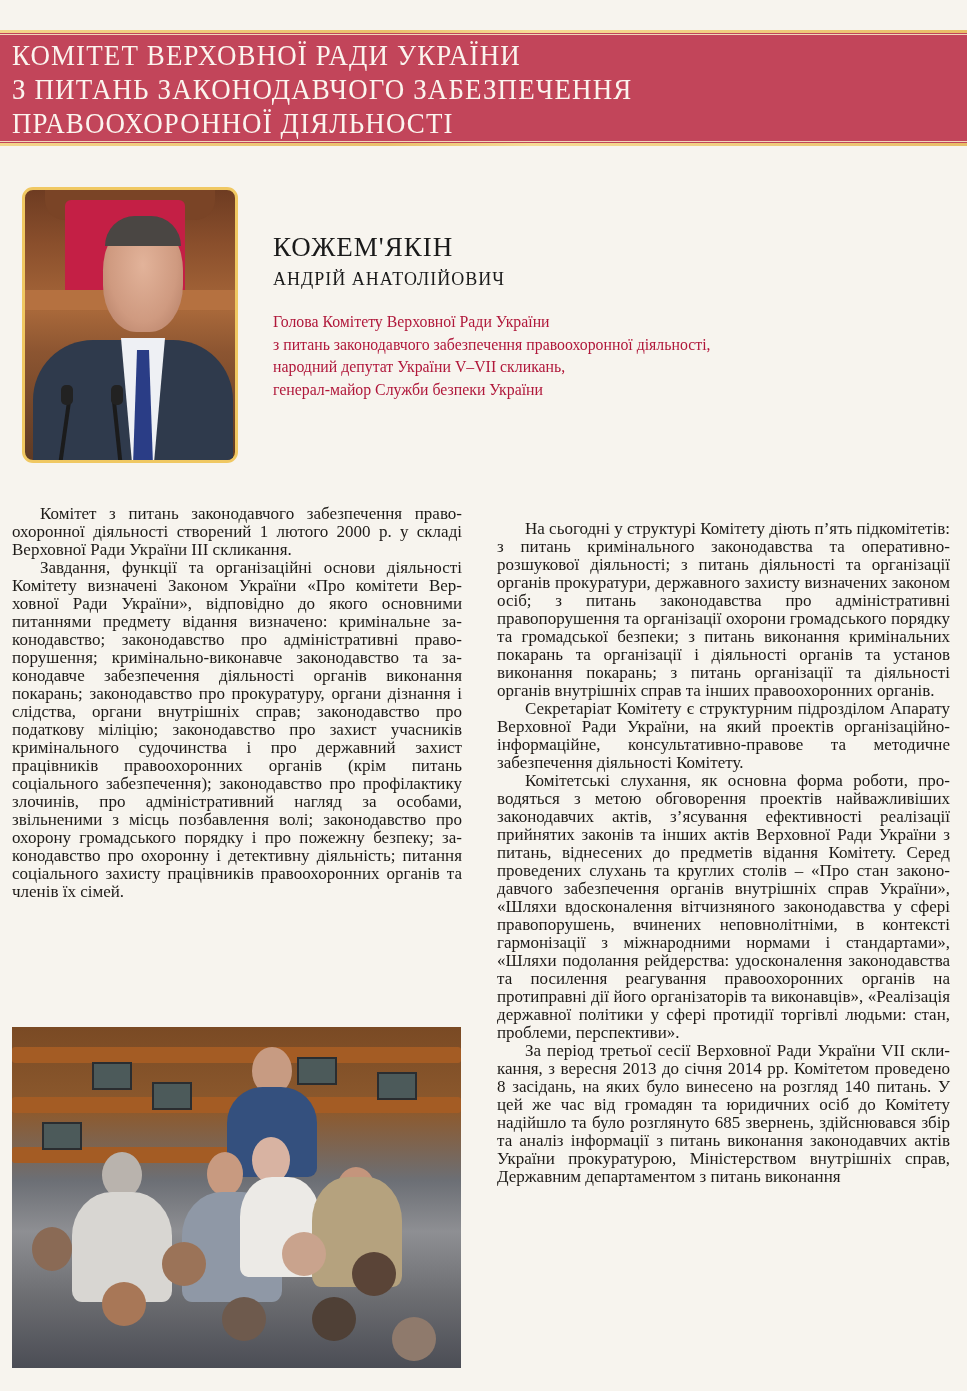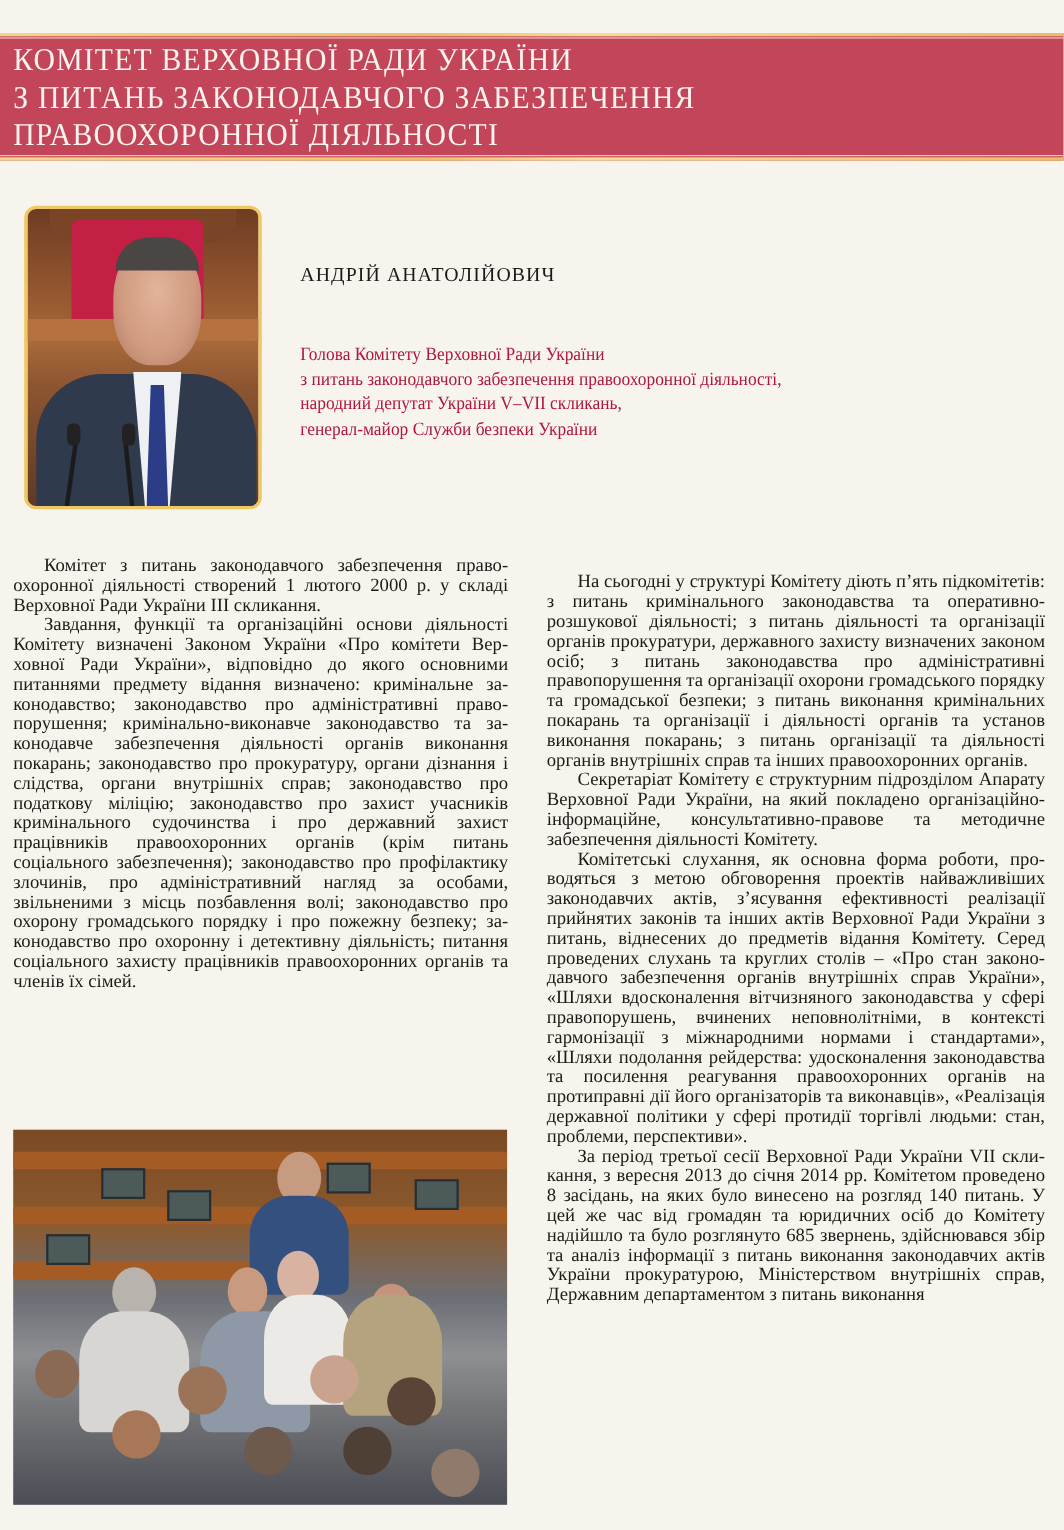--- a/index.html
+++ b/index.html
@@ -174,20 +174,21 @@
   <div class="tie"></div>
   <div class="head"></div>
   <div class="hair"></div>
   <div class="mic m1"></div>
   <div class="mic m2"></div>
   <div class="mic-head h1"></div>
   <div class="mic-head h2"></div>
 </figure>
 
 <div class="name-block">
+  <h2 class="surname">Кожем'якін</h2>
   <h3 class="given">Андрій Анатолійович</h3>
 </div>
 <div class="role">
   <span>Голова Комітету Верховної Ради України</span>
   <span>з питань законодавчого забезпечення правоохоронної діяльності,</span>
   <span>народний депутат України V–VII скликань,</span>
   <span>генерал-майор Служби безпеки України</span>
 </div>
 
 <section class="col col-left">
@@ -219,16 +220,16 @@
   <div class="person" style="left:270px;top:205px;width:44px;height:44px;background:#c9a38d;"></div>
   <div class="person" style="left:340px;top:225px;width:44px;height:44px;background:#5a4437;"></div>
   <div class="person" style="left:90px;top:255px;width:44px;height:44px;background:#a87757;"></div>
   <div class="person" style="left:210px;top:270px;width:44px;height:44px;background:#6e5a4d;"></div>
   <div class="person" style="left:300px;top:270px;width:44px;height:44px;background:#4f4036;"></div>
   <div class="person" style="left:380px;top:290px;width:44px;height:44px;background:#8f7a6c;"></div>
 </figure>
 
 <section class="col col-right">
   <p>На сьогодні у структурі Комітету діють п’ять підкоміте­тів: з питань кримінального законодавства та оперативно-розшукової діяльності; з питань діяльності та організації органів прокуратури, державного захисту визначених за­коном осіб; з питань законодавства про адміністративні правопорушення та організації охорони громадського порядку та громадської безпеки; з питань виконання кри­мінальних покарань та організації і діяльності органів та установ виконання покарань; з питань організації та ді­яльності органів внутрішніх справ та інших правоохорон­них органів.</p>
-  <p>Секретаріат Комітету є структурним підрозділом Апа­рату Верховної Ради України, на який покладено організа­ційно-інформаційне, консультативно-правове та методич­не забезпечення діяльності Комітету.</p>
+  <p>Секретаріат Комітету є структурним підрозділом Апа­рату Верховної Ради України, на який проектів організа­ційно-інформаційне, консультативно-правове та методич­не забезпечення діяльності Комітету.</p>
   <p>Комітетські слухання, як основна форма роботи, про­водяться з метою обговорення проектів найважливіших законодавчих актів, з’ясування ефективності реалізації прийнятих законів та інших актів Верховної Ради України з питань, віднесених до предметів відання Комітету. Серед проведених слухань та круглих столів – «Про стан законо­давчого забезпечення органів внутрішніх справ України», «Шляхи вдосконалення вітчизняного законодавства у сфе­рі правопорушень, вчинених неповнолітніми, в контексті гармонізації з міжнародними нормами і стандартами», «Шляхи подолання рейдерства: удосконалення законо­давства та посилення реагування правоохоронних орга­нів на протиправні дії його організаторів та виконавців», «Реалізація державної політики у сфері протидії торгівлі людьми: стан, проблеми, перспективи».</p>
   <p>За період третьої сесії Верховної Ради України VII скли­кання, з вересня 2013 до січня 2014 рр. Комітетом проведе­но 8 засідань, на яких було винесено на розгляд 140 питань. У цей же час від громадян та юридичних осіб до Комітету надійшло та було розглянуто 685 звернень, здійснювався збір та аналіз інформації з питань виконання законодав­чих актів України прокуратурою, Міністерством внутріш­ніх справ, Державним департаментом з питань виконання</p>
 </section>
 
 </body></html>

